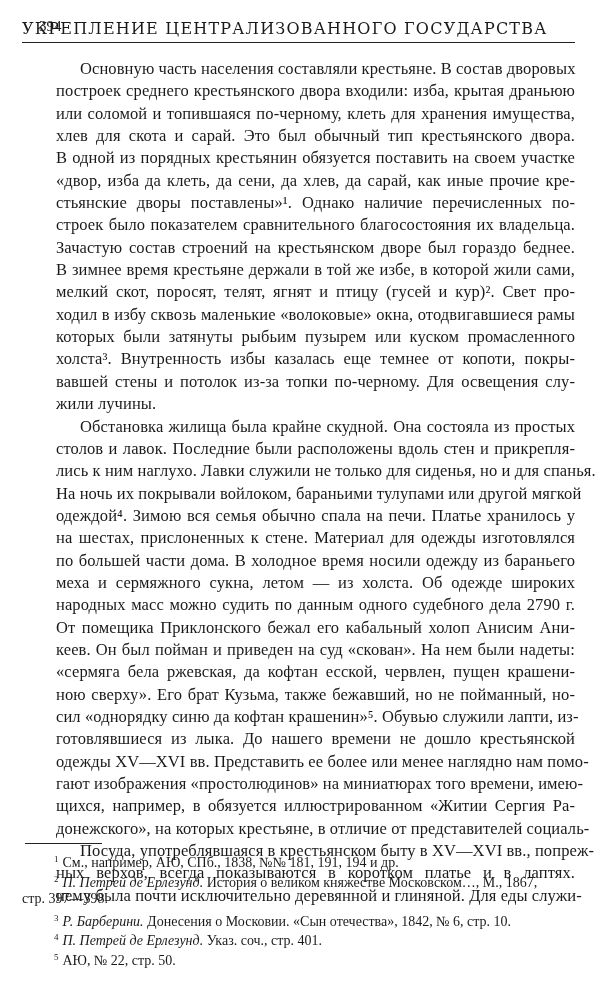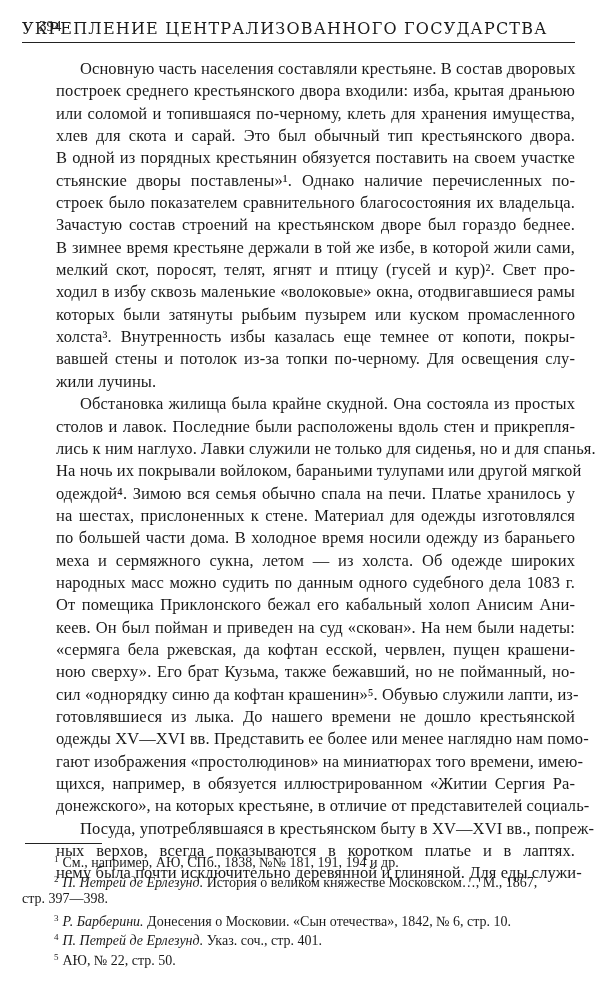--- a/index.html
+++ b/index.html
@@ -60,39 +60,40 @@
     <div class="head-title">УКРЕПЛЕНИЕ ЦЕНТРАЛИЗОВАННОГО ГОСУДАРСТВА</div>
   </div>
   <div class="head-rule"></div>
 
   <div class="body-text" id="body-text">
       <div class="line indent">Основную часть населения составляли крестьяне. В состав дворовых</div>
       <div class="line">построек среднего крестьянского двора входили: изба, крытая драньюю</div>
       <div class="line">или соломой и топившаяся по-черному, клеть для хранения имущества,</div>
       <div class="line">хлев для скота и сарай. Это был обычный тип крестьянского двора.</div>
       <div class="line">В одной из порядных крестьянин обязуется поставить на своем участке</div>
+      <div class="line">«двор, изба да клеть, да сени, да хлев, да сарай, как иные прочие кре-</div>
       <div class="line">стьянские дворы поставлены»¹. Однако наличие перечисленных по-</div>
       <div class="line">строек было показателем сравнительного благосостояния их владельца.</div>
       <div class="line">Зачастую состав строений на крестьянском дворе был гораздо беднее.</div>
       <div class="line">В зимнее время крестьяне держали в той же избе, в которой жили сами,</div>
       <div class="line">мелкий скот, поросят, телят, ягнят и птицу (гусей и кур)². Свет про-</div>
       <div class="line">ходил в избу сквозь маленькие «волоковые» окна, отодвигавшиеся рамы</div>
       <div class="line">которых были затянуты рыбьим пузырем или куском промасленного</div>
       <div class="line">холста³. Внутренность избы казалась еще темнее от копоти, покры-</div>
       <div class="line">вавшей стены и потолок из-за топки по-черному. Для освещения слу-</div>
       <div class="line last">жили лучины.</div>
       <div class="line indent">Обстановка жилища была крайне скудной. Она состояла из простых</div>
       <div class="line">столов и лавок. Последние были расположены вдоль стен и прикрепля-</div>
       <div class="line">лись к ним наглухо. Лавки служили не только для сиденья, но и для спанья.</div>
       <div class="line">На ночь их покрывали войлоком, бараньими тулупами или другой мягкой</div>
       <div class="line">одеждой⁴. Зимою вся семья обычно спала на печи. Платье хранилось у</div>
       <div class="line">на шестах, прислоненных к стене. Материал для одежды изготовлялся</div>
       <div class="line">по большей части дома. В холодное время носили одежду из бараньего</div>
       <div class="line">меха и сермяжного сукна, летом — из холста. Об одежде широких</div>
-      <div class="line">народных масс можно судить по данным одного судебного дела 1083 г.</div>
+      <div class="line">народных масс можно судить по данным одного судебного дела 2790 г.</div>
       <div class="line">От помещика Приклонского бежал его кабальный холоп Анисим Ани-</div>
       <div class="line">кеев. Он был пойман и приведен на суд «скован». На нем были надеты:</div>
       <div class="line">«сермяга бела ржевская, да кофтан есской, червлен, пущен крашени-</div>
       <div class="line">ною сверху». Его брат Кузьма, также бежавший, но не пойманный, но-</div>
       <div class="line">сил «однорядку синю да кофтан крашенин»⁵. Обувью служили лапти, из-</div>
       <div class="line">готовлявшиеся из лыка. До нашего времени не дошло крестьянской</div>
       <div class="line">одежды XV—XVI вв. Представить ее более или менее наглядно нам помо-</div>
       <div class="line">гают изображения «простолюдинов» на миниатюрах того времени, имею-</div>
       <div class="line">щихся, например, в обязуется иллюстрированном «Житии Сергия Ра-</div>
       <div class="line">донежского», на которых крестьяне, в отличие от представителей социаль-</div>

